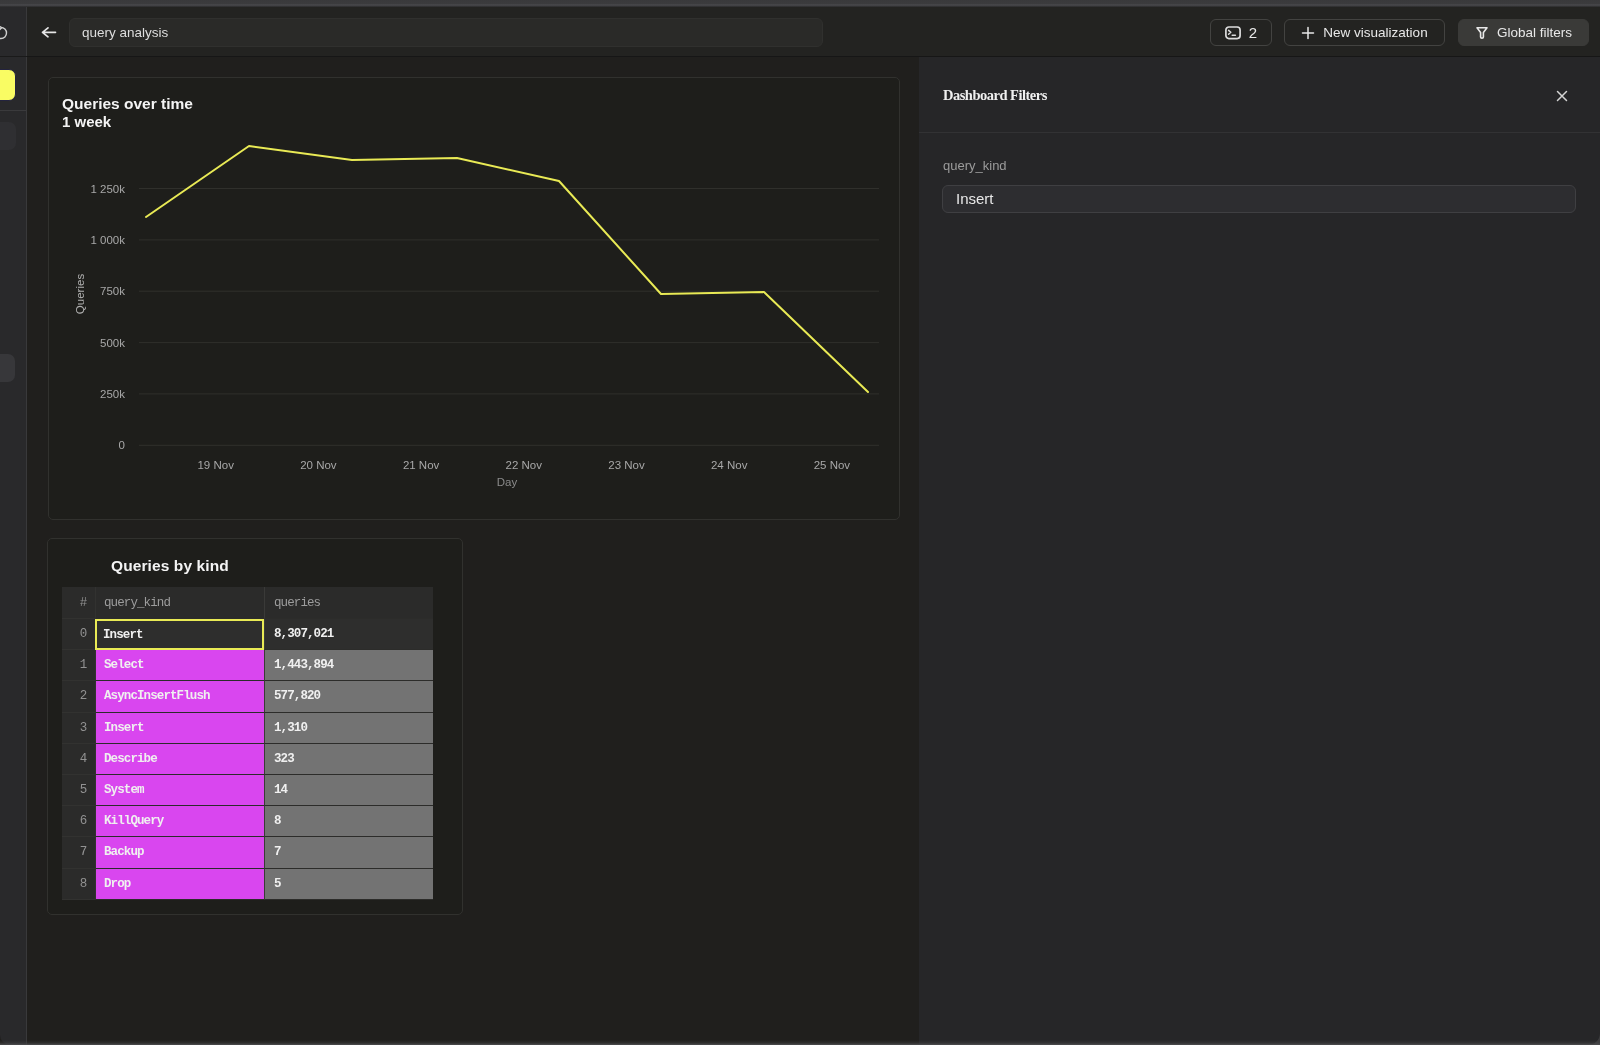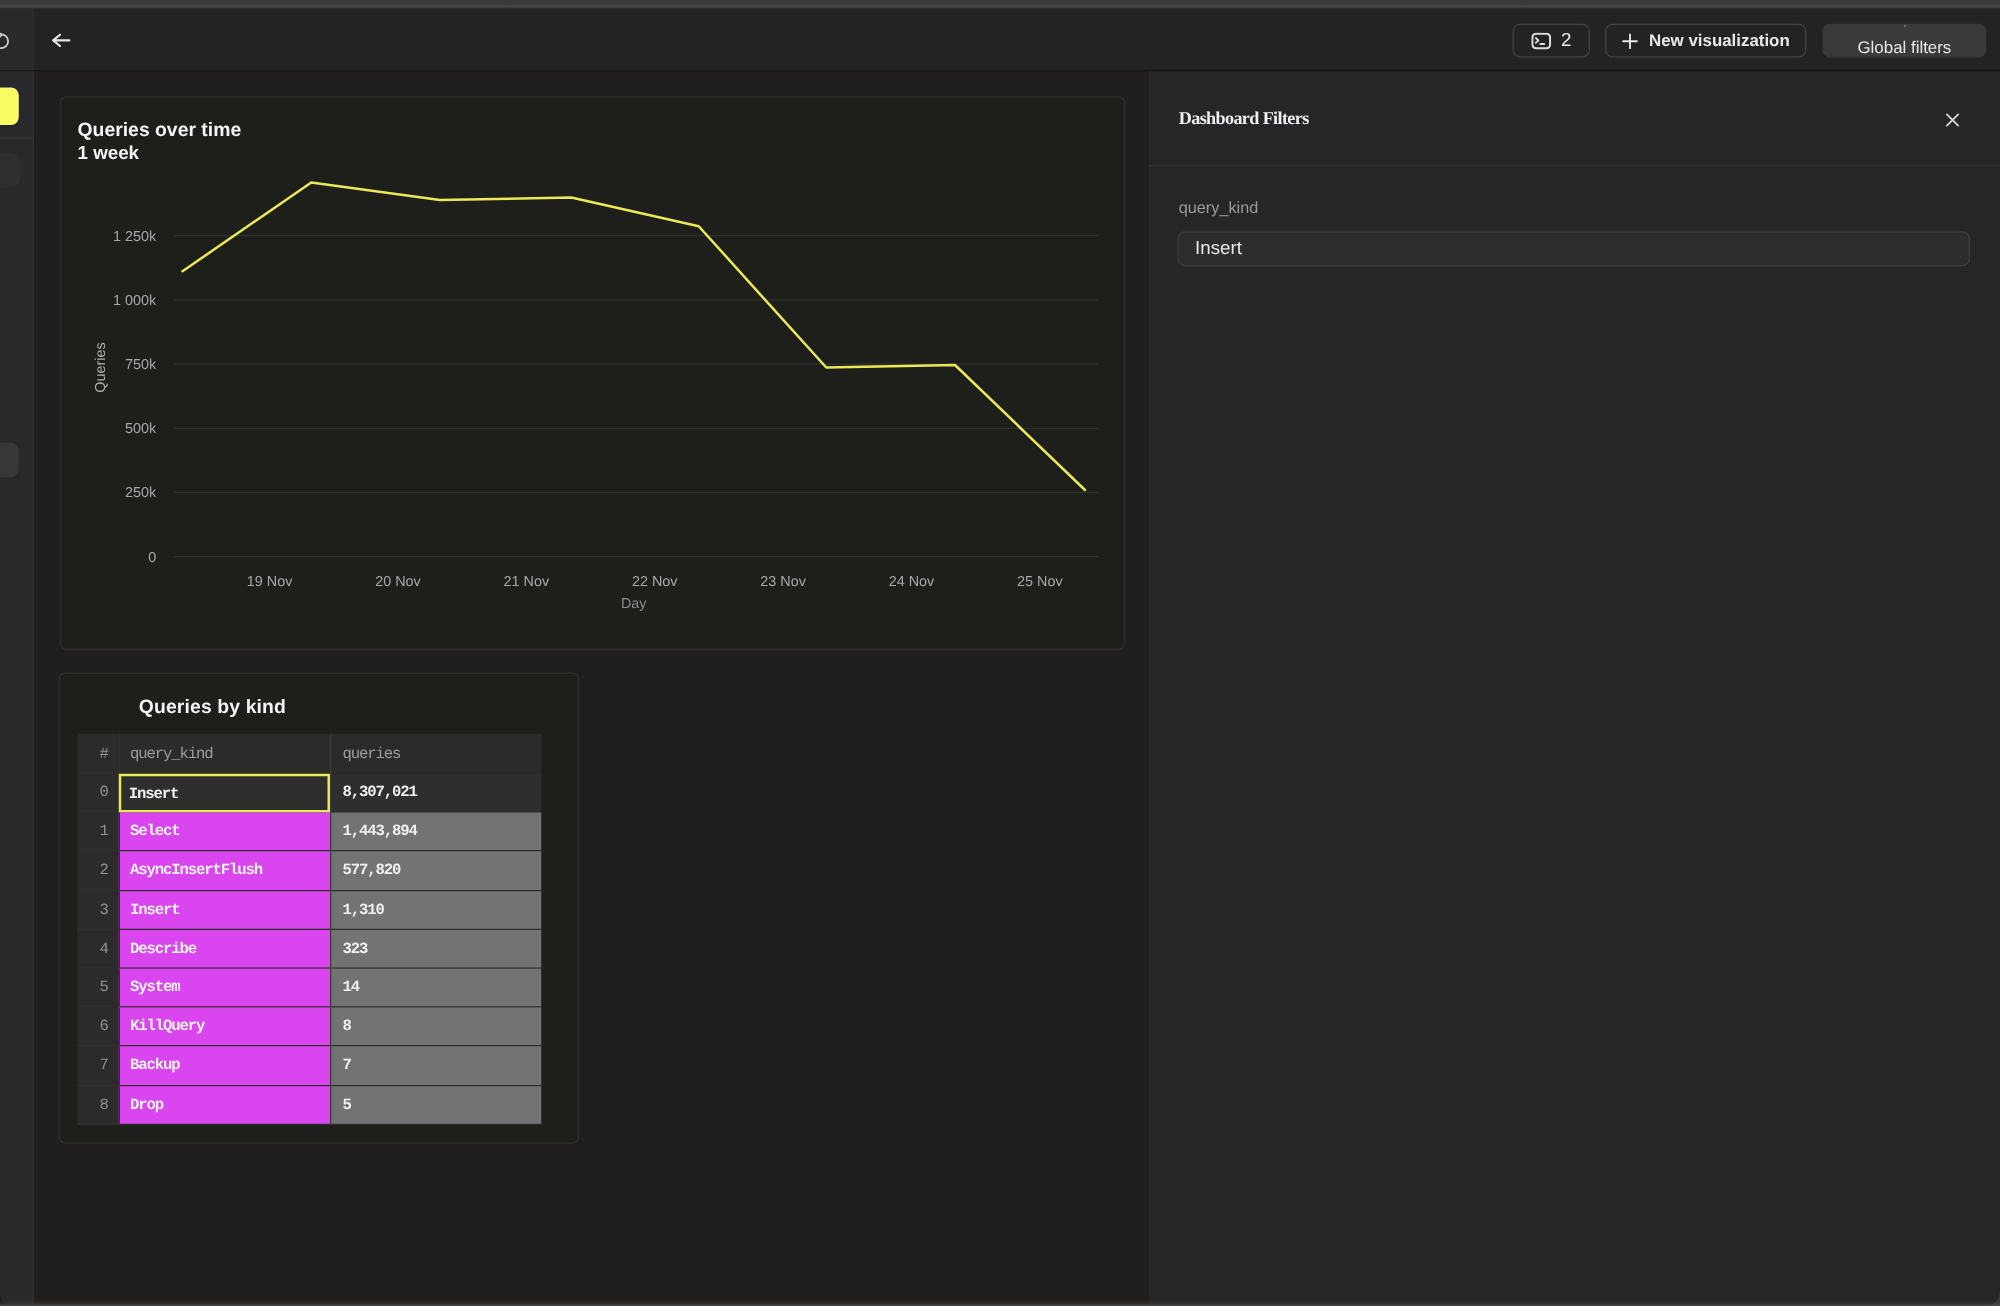--- a/index.html
+++ b/index.html
@@ -14,22 +14,22 @@
   
   #topbar { left:27px; top:5px; width:1573px; height:52px; background:#232321;
             border-bottom:1px solid #161616; }
   #backarrow { left:41px; top:24px; }
   #titleinput { left:69px; top:18px; width:754px; height:29px; background:#2a2a28;
     border:1px solid #30302e; border-radius:6px; color:#dedede; font-size:13.5px;
     line-height:27px; padding-left:12px; }
   .tbtn { top:19px; height:27px; border:1px solid #434341; border-radius:6px;
     color:#e8e8e8; font-size:13.5px; display:flex; align-items:center; justify-content:center; gap:8px; }
   #btn1 { left:1210px; width:62px; }
-  #btn2 { left:1284px; width:161px;font-weight:bold; }
-  #btn3 { left:1458px; width:131px; background:#3a3a38; border-color:#3a3a38;flex-direction:column; }
+  #btn2 { left:1284px; width:161px; }
+  #btn3 { left:1458px; width:131px; background:#3a3a38; border-color:#3a3a38; }
 
   
   #sidebar { left:0; top:5px; width:27px; height:1040px; background:#29292b;
              border-right:1px solid #39393b; border-bottom-left-radius:10px; }
   #sb-yellow { left:-10px; top:64px; width:26px; height:32px; background:#f9fc63;
     border:1px solid #23233f; border-radius:7px; }
   #sb-div { left:0; top:105px; width:26px; height:1px; background:#3a3a3c; }
   #sb-ghost1 { left:-10px; top:117px; width:26px; height:28px; background:#2f2f32; border-radius:7px; }
   #sb-ghost2 { left:-10px; top:349px; width:25px; height:28px; background:#37373a; border-radius:7px; }
 
@@ -79,20 +79,21 @@
     <div class="abs" style="left:0; top:51px; width:27px; height:1px; background:#1a1a1a;"></div>
     <div id="sb-yellow" class="abs"></div>
     <div id="sb-div" class="abs"></div>
     <div id="sb-ghost1" class="abs"></div>
     <div id="sb-ghost2" class="abs"></div>
   </div>
   <div id="topbar" class="abs"></div>
   <svg id="backarrow" class="abs" width="16" height="16" viewBox="0 0 16 16">
     <path d="M14.5 8.3 H1.5 M7 3.8 L1.5 8.3 L7 12.8" fill="none" stroke="#e6e6e6" stroke-width="1.7" stroke-linecap="round" stroke-linejoin="round"></path>
   </svg>
+  <div id="titleinput" class="abs">query analysis</div>
 
   <div id="btn1" class="abs tbtn">
     <svg width="16" height="14" viewBox="0 0 16 14" style="margin-top:1px;">
       <rect x="0.9" y="1" width="14.2" height="11.6" rx="3" fill="none" stroke="#dcdcdc" stroke-width="1.7"></rect>
       <path d="M3.6 4.4 L5.8 6.3 L3.6 8.2" fill="none" stroke="#dcdcdc" stroke-width="1.5" stroke-linecap="round" stroke-linejoin="round"></path>
       <path d="M7.2 9.2 H10.4" stroke="#dcdcdc" stroke-width="1.5" stroke-linecap="round"></path>
     </svg>
     <span style="font-size:15px;">2</span>
   </div>
   <div id="btn2" class="abs tbtn">

